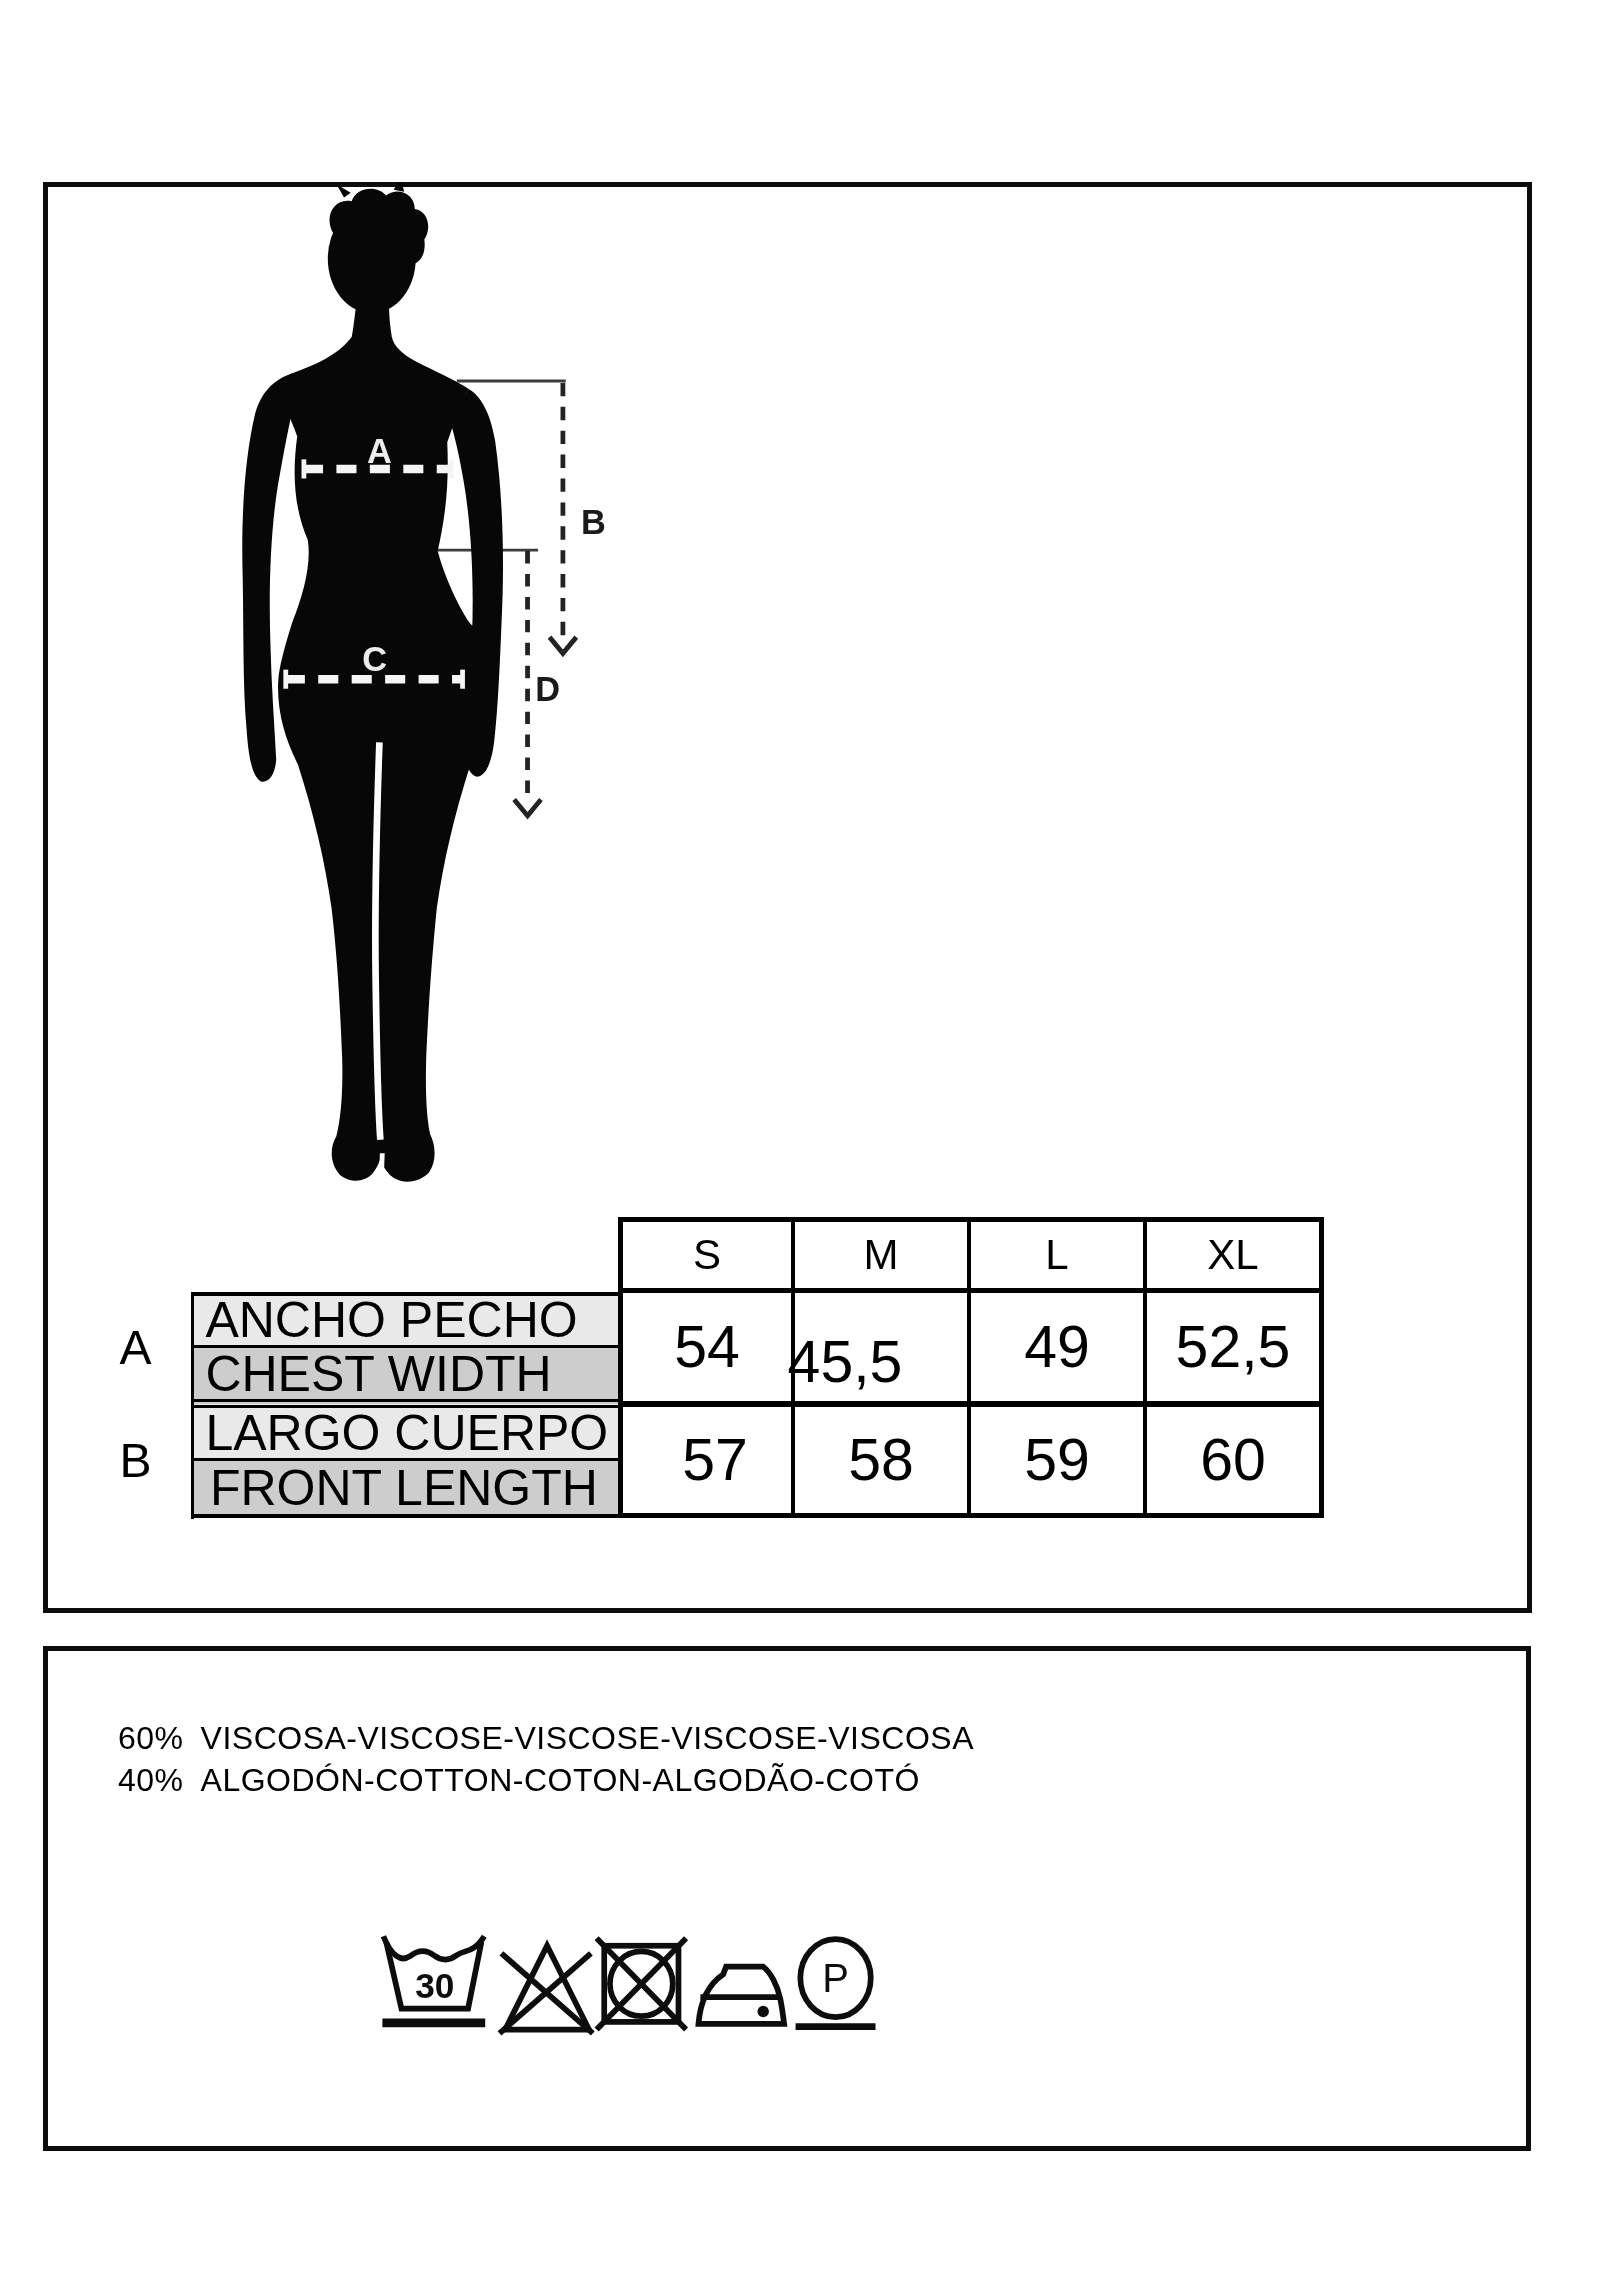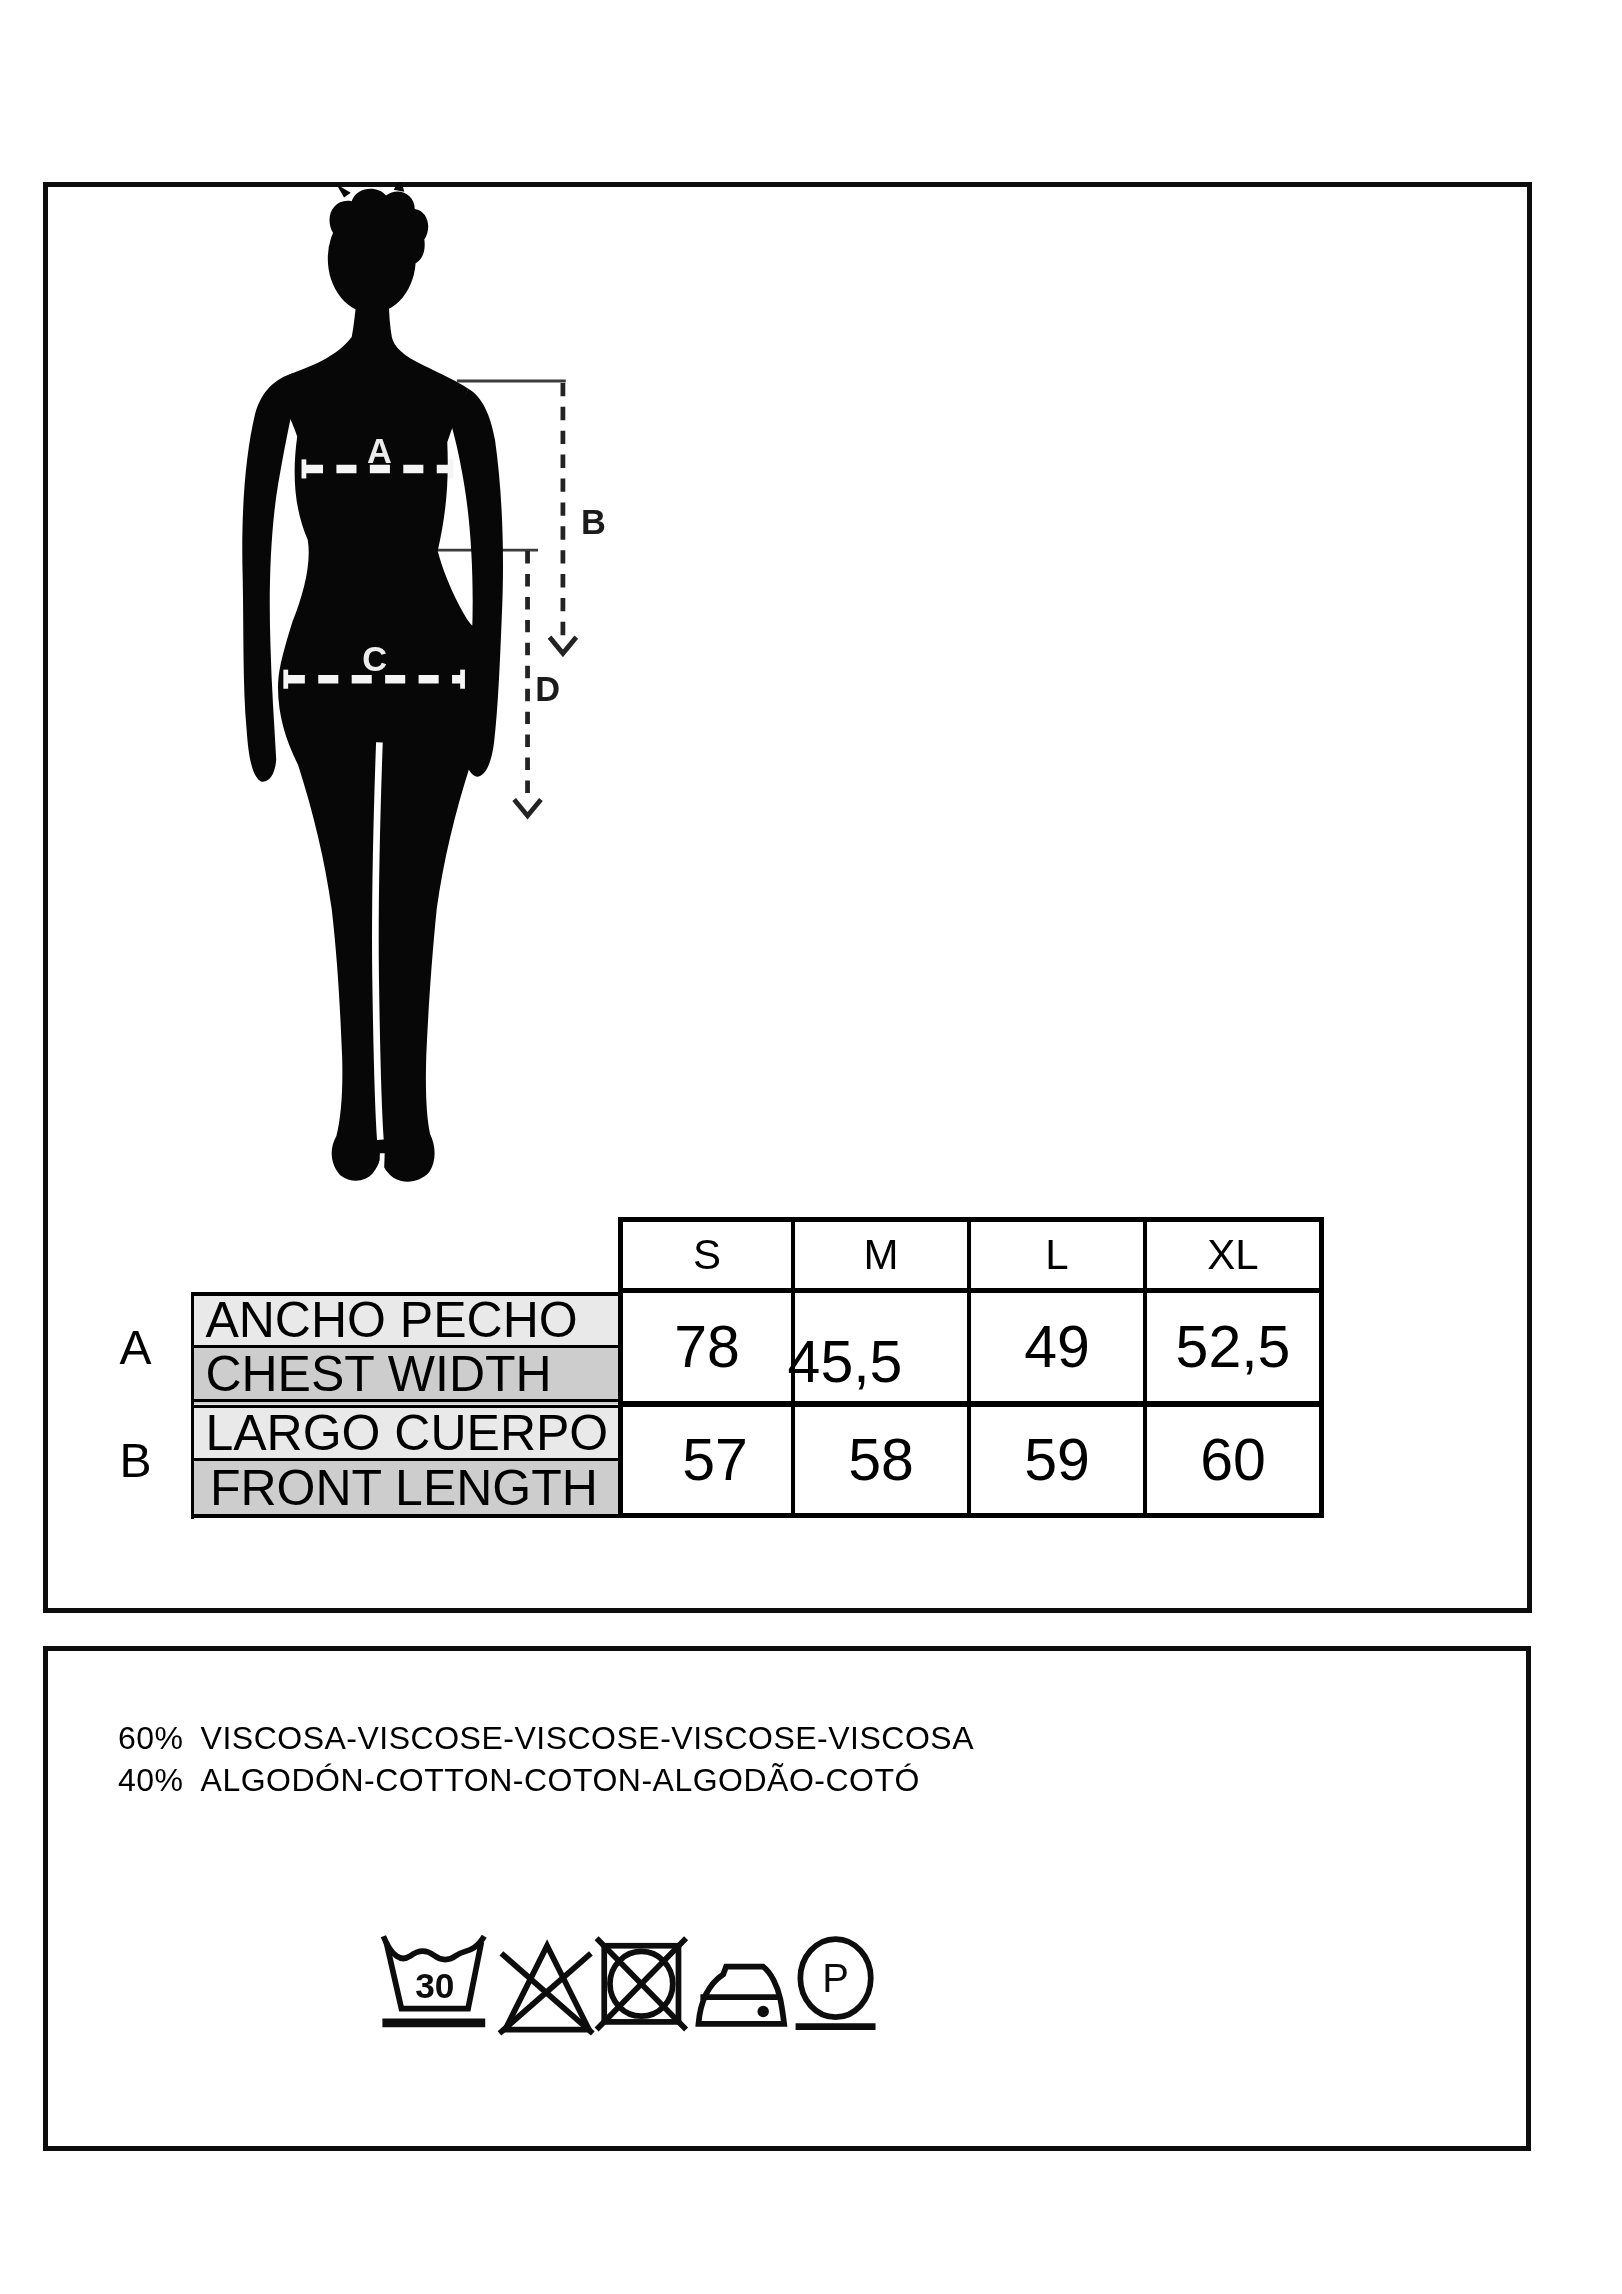--- a/index.html
+++ b/index.html
@@ -153,21 +153,21 @@
     <div class="cell hdr" style="left:432px;top:4.8px;width:168px;height:66px;">S</div>
     <div class="cell hdr" style="left:604px;top:4.8px;width:172px;height:66px;">M</div>
     <div class="cell hdr" style="left:780px;top:4.8px;width:172px;height:66px;">L</div>
     <div class="cell hdr" style="left:956px;top:4.8px;width:172px;height:66px;">XL</div>
 
     <div class="cell lbl" style="left:2.9px;top:78px;width:421px;height:50px;">ANCHO PECHO</div>
     <div class="cell lbl" style="left:2.9px;top:131px;width:421px;height:51px;">CHEST WIDTH</div>
     <div class="cell lbl" style="left:2.9px;top:191px;width:421px;height:50px;">LARGO CUERPO</div>
     <div class="cell lbl" style="left:2.9px;top:244px;width:421px;height:54px;padding-left:16px;">FRONT LENGTH</div>
 
-    <div class="cell val" style="left:432px;top:76px;width:168px;height:108px;">78</div>
+    <div class="cell val" style="left:432px;top:76px;width:168px;height:108px;">54</div>
     <div class="cell val" style="left:568px;top:76px;width:172px;height:138px;">45,5</div>
     <div class="cell val" style="left:780px;top:76px;width:172px;height:108px;text-align:center;">49</div>
     <div class="cell val" style="left:956px;top:76px;width:172px;height:108px;">52,5</div>
 
     <div class="cell val" style="left:432px;top:189px;width:184px;height:107px;">57</div>
     <div class="cell val" style="left:604px;top:189px;width:172px;height:107px;">58</div>
     <div class="cell val" style="left:780px;top:189px;width:172px;height:107px;">59</div>
     <div class="cell val" style="left:956px;top:189px;width:172px;height:107px;">60</div>
   </div>
 

